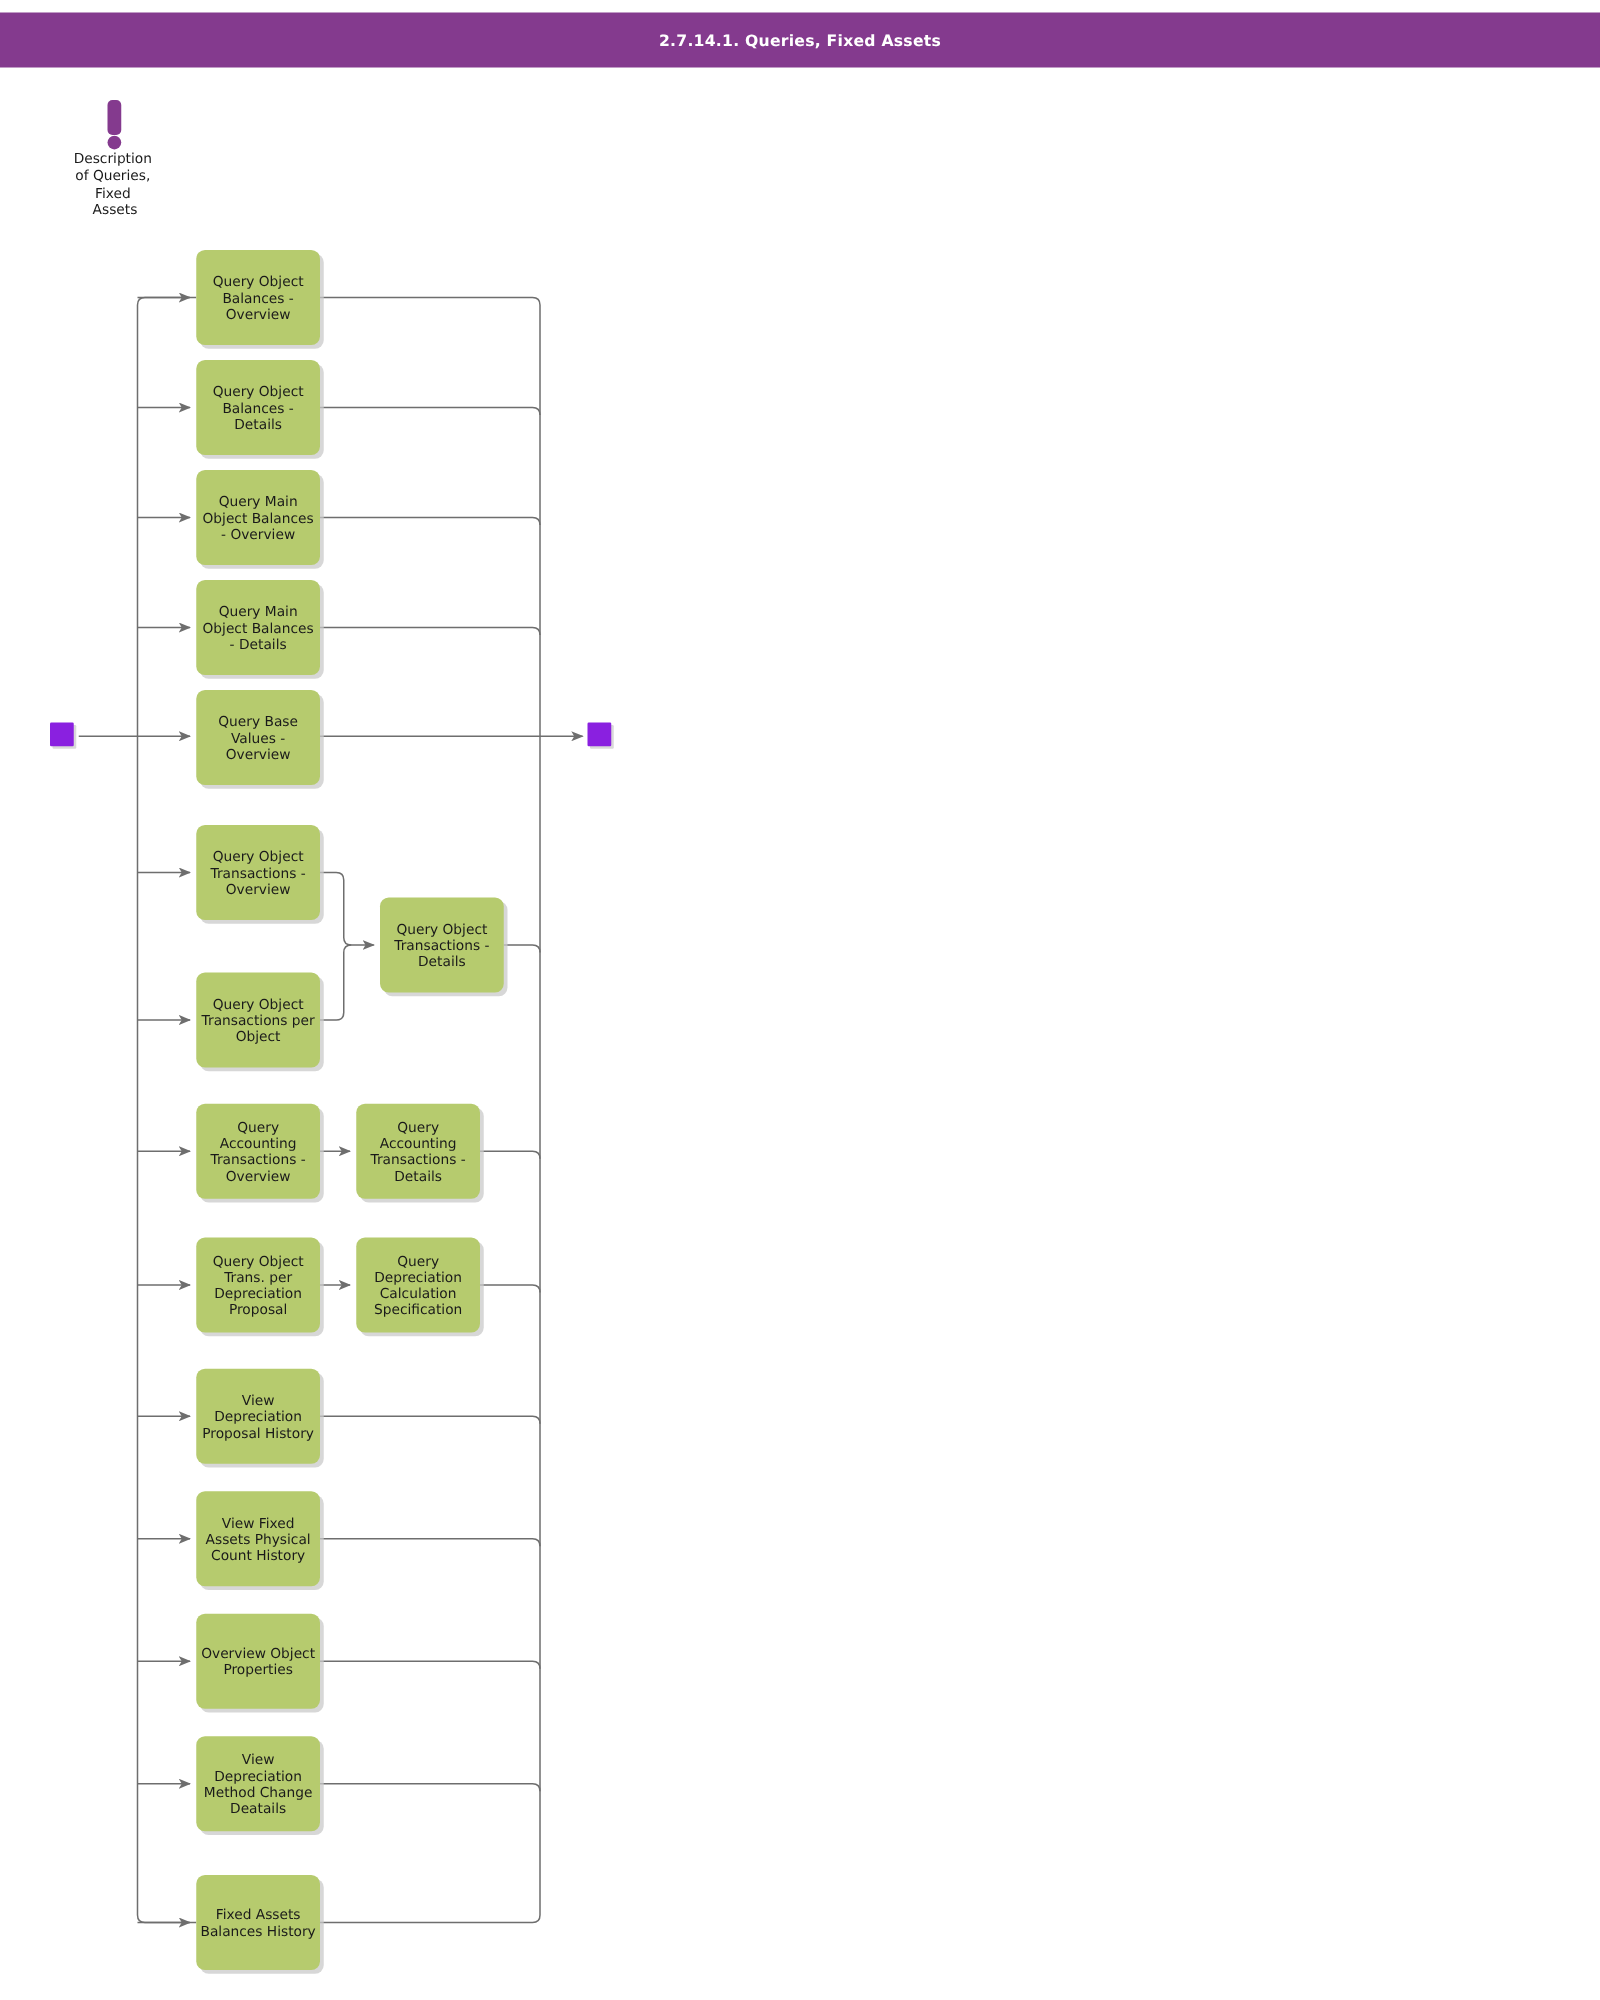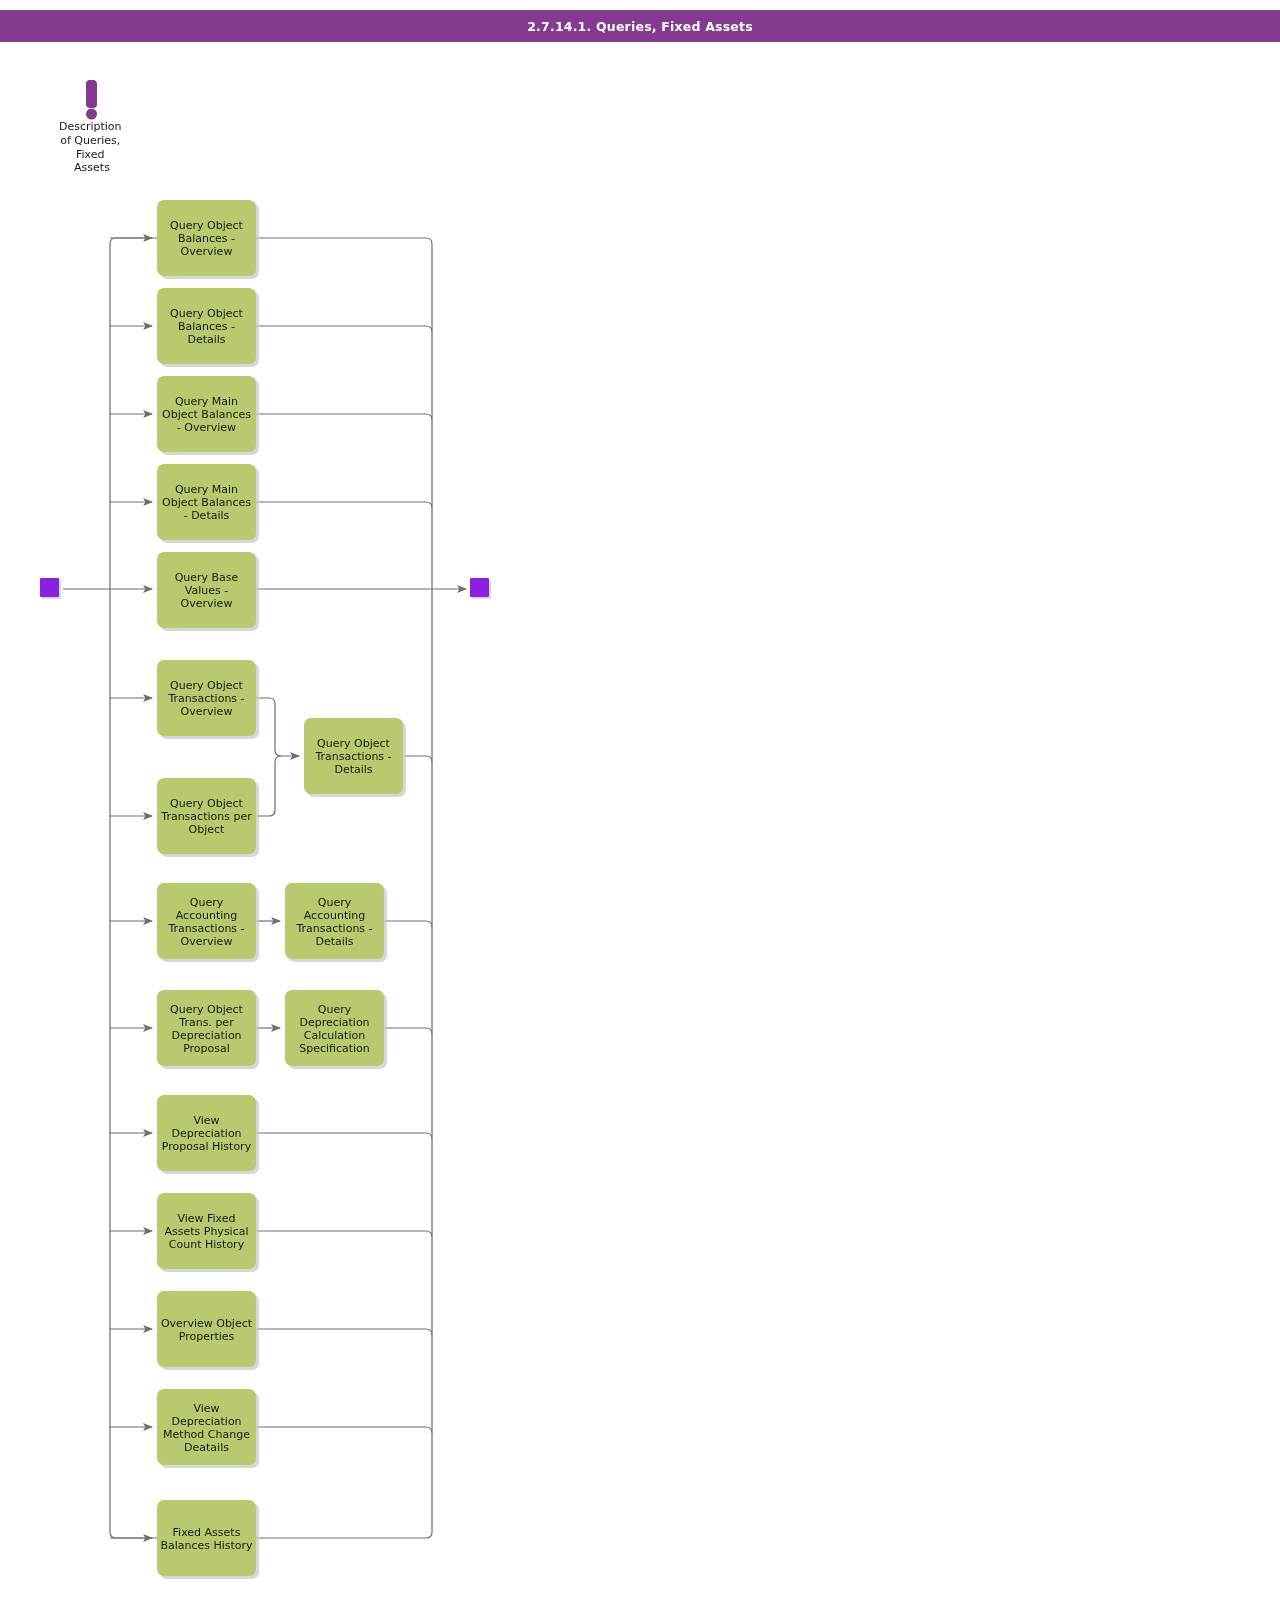--- a/index.html
+++ b/index.html
@@ -11,21 +11,21 @@
   }
   #app {
     position: relative;
     width: 1280px; height: 1600px;
     overflow: hidden;
     background: #ffffff;
   }
   .titlebar {
     position: absolute;
     left: 0; top: 10px;
-    width: 1280px; height: 32px;
+    width: 1280px; height: 44px;
     background: #843a8e;
     display: flex; align-items: center; justify-content: center;
   }
   .titlebar-text {
     color: #ffffff;
     font-family: "DejaVu Sans", sans-serif;
     font-size: 12.5px;
     font-weight: bold;
     letter-spacing: 0.2px;
   }

